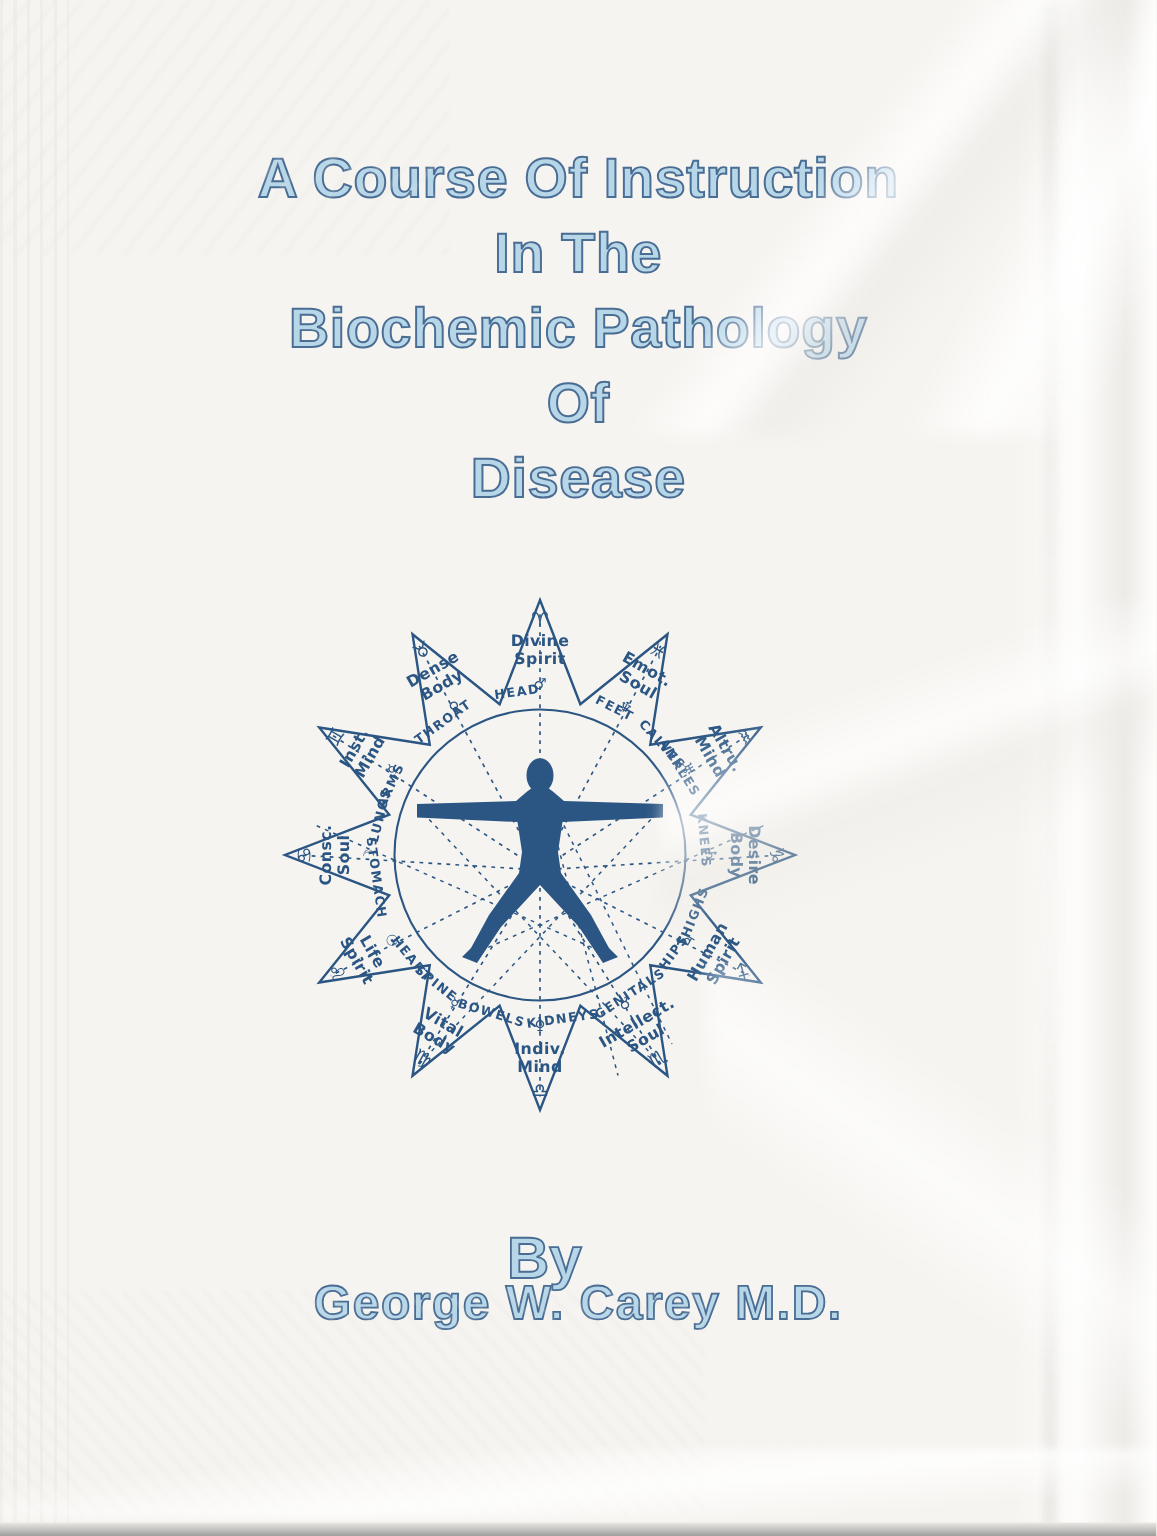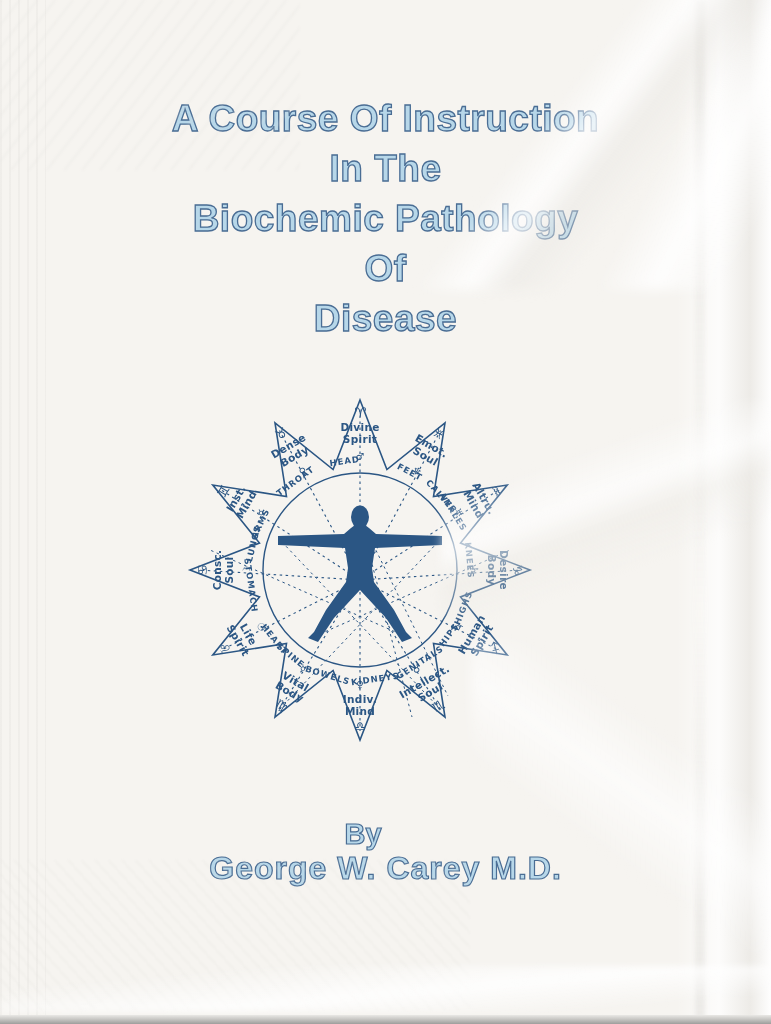--- a/index.html
+++ b/index.html
@@ -10,21 +10,21 @@
 
   
   .title-block{position:absolute;top:94px;left:0;width:771px;text-align:center;z-index:2;}
   .title-line{font-size:37px;font-weight:bold;line-height:50px;
               color:var(--title-fill,#b7d7e9);
               -webkit-text-stroke:1.3px var(--title-outline,#4a6d94);
               letter-spacing:.5px;}
 
   
   .byline{position:absolute;top:818px;left:0;width:726px;text-align:center;
-          font-size:29px;font-weight:bold;color:var(--title-fill,#b7d7e9);
+          font-size:39px;font-weight:bold;color:var(--title-fill,#b7d7e9);
           -webkit-text-stroke:1.2px var(--title-outline,#4a6d94);z-index:2;}
   .author{position:absolute;top:850px;left:0;width:771px;text-align:center;
           font-size:32px;font-weight:bold;color:var(--title-fill,#b7d7e9);
           -webkit-text-stroke:1.2px var(--title-outline,#4a6d94);letter-spacing:1px;z-index:2;}
 
   
   .emblem{position:absolute;left:180px;top:388px;width:360px;height:364px;z-index:2;}
   .emblem svg{display:block;}
   .emblem text{font-family:"DejaVu Sans",sans-serif;fill:var(--ink,#2b5684);}
 

